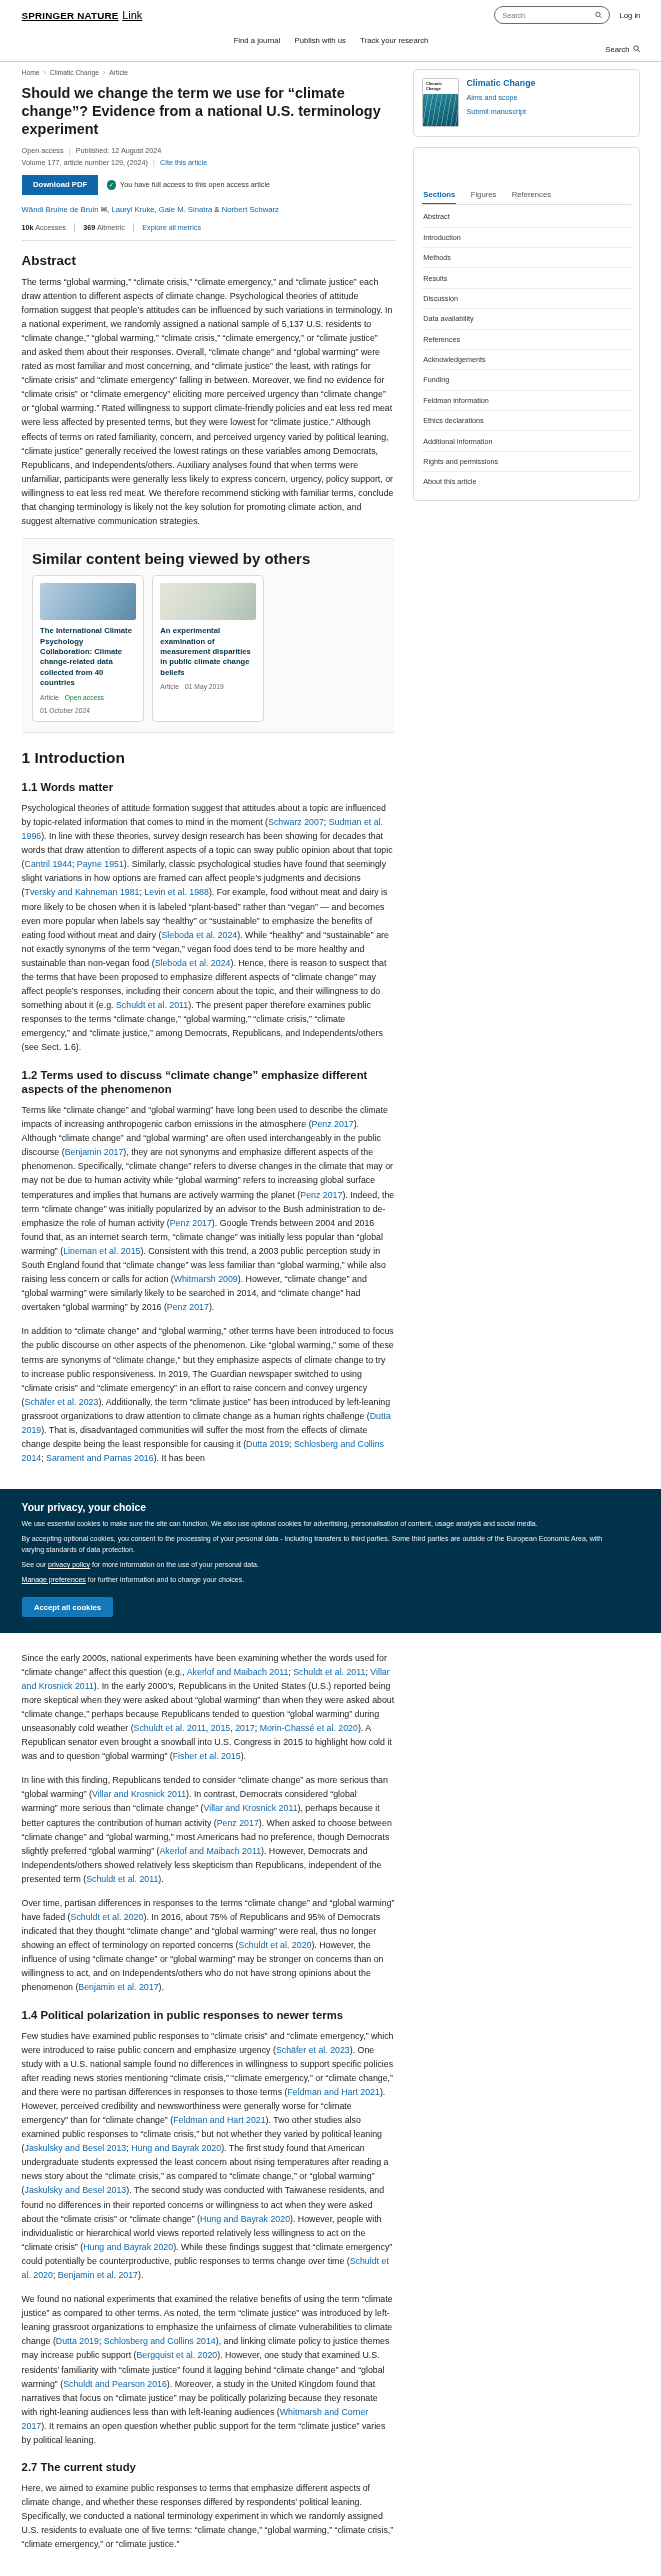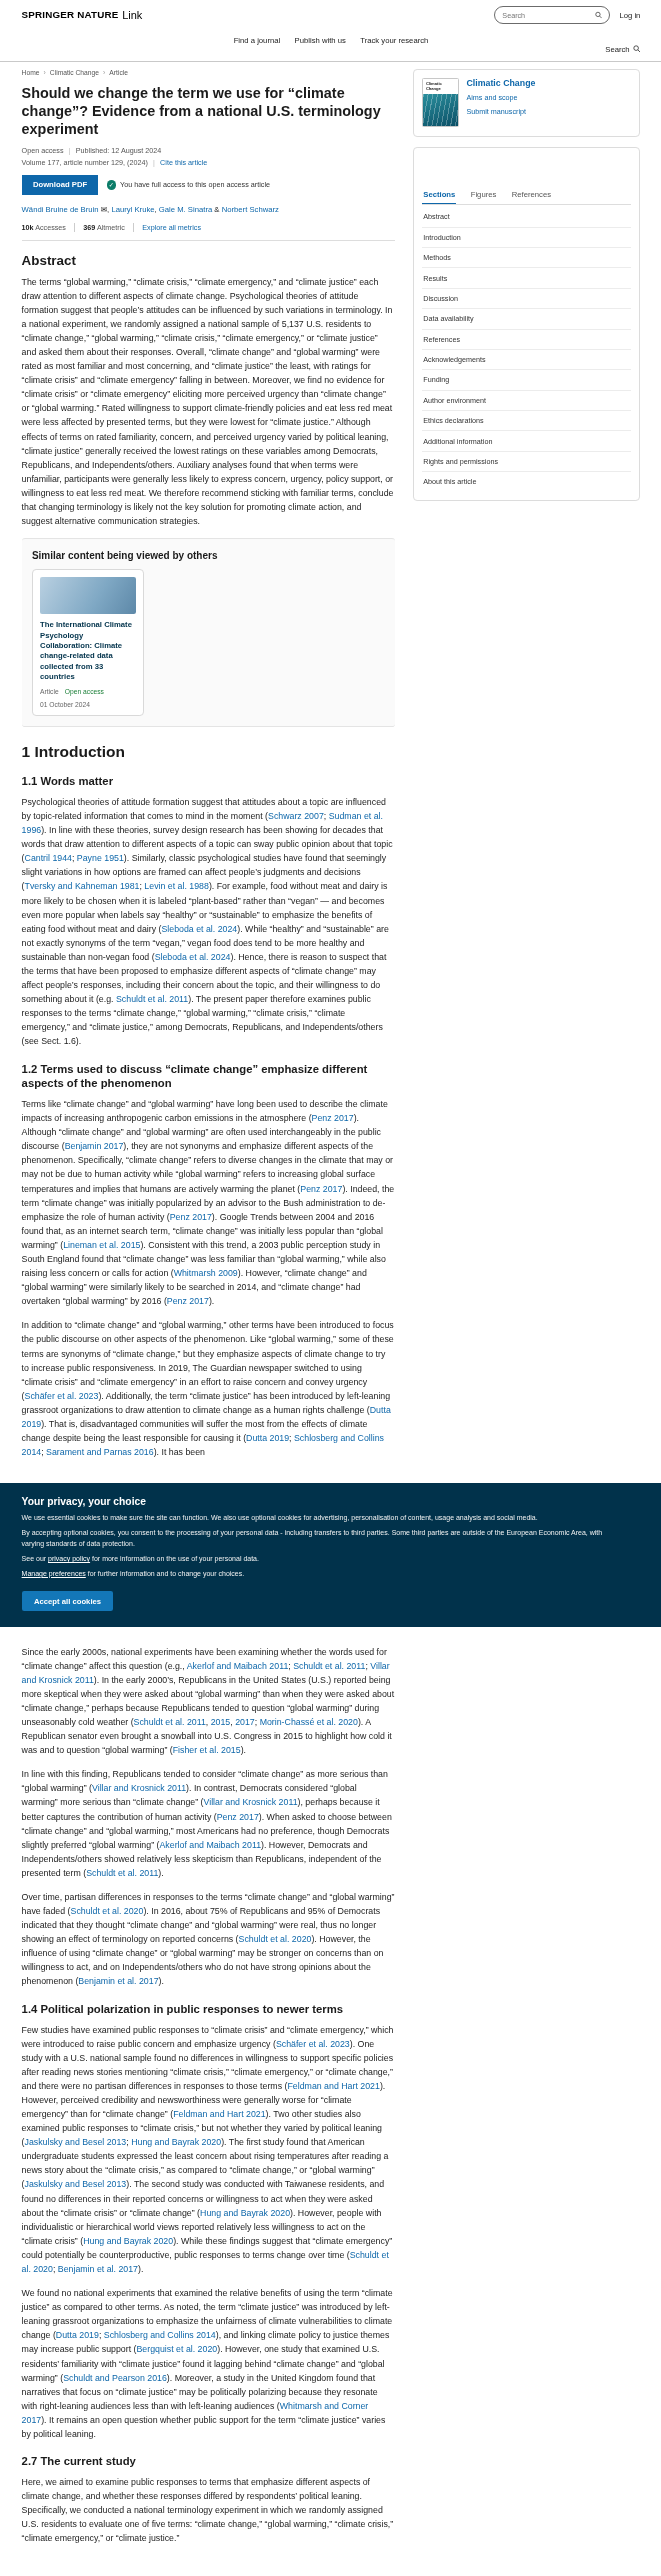--- a/index.html
+++ b/index.html
@@ -7,21 +7,21 @@
   body {
     height:3091px; overflow:hidden;
     font-family:"Liberation Sans", sans-serif;
     color:#222222;
   }
   a { color:#0e67aa; text-decoration:none; cursor:pointer; }
   .cite { color:#0e67aa; }
 
   
   .top-row { display:flex; align-items:center; padding:6.2px 21.6px; gap:9.3px; }
-  .logo { display:flex; align-items:flex-start; gap:3.6px; color:#000; }
+  .logo { display:flex; align-items:center; gap:3.6px; color:#000;text-decoration:underline; }
   .logo-main { font-weight:bold; font-size:9.8px; letter-spacing:0.2px; }
   .logo-link { font-size:11px; }
   .top-spacer { flex:1; }
   .search-pill { display:flex; align-items:center; gap:4.1px; border:0.5px solid #6b6b6b; border-radius:10.3px; padding:3.6px 7.2px; width:116px; }
   .search-pill input { border:none; outline:none; width:100%; font-size:7.2px; font-family:"Liberation Sans",sans-serif; color:#333; background:transparent; }
   .login { color:#222; font-size:7.7px; }
   .nav-row { display:flex; align-items:center; padding:5.2px 21.6px 7.2px 21.6px; border-bottom:0.5px solid #c9c9c9;flex-direction:column; }
   .nav-links { display:flex; gap:14.4px; }
   .nav-links a { color:#222; font-size:7.7px; }
   .nav-right { margin-left:auto; display:flex; align-items:center; gap:3.6px; }
@@ -52,21 +52,21 @@
   .metrics-link { padding-left:8.2px; border-left:0.5px solid #ccc; }
 
   
   .body-p { font-size:8.8px; line-height:1.6; margin-bottom:10.3px; color:#222; }
   h2.section-h { font-size:13.4px; font-weight:bold; margin:3.1px 0 7.2px 0; color:#1b1b1b; }
   h2.intro-h { font-size:15.5px; margin:15.5px 0 5.2px 0; }
   h3.sub-h { font-size:11.3px; font-weight:bold; line-height:1.3; margin:13.4px 0 6.2px 0; color:#1b1b1b; }
 
   
   .similar { background:#fafafa; border-top:0.5px solid #e4e4e4; border-bottom:0.5px solid #e4e4e4; padding:10.3px; margin:5.2px 0 4.1px 0; border-radius:3.1px; }
-  .similar h2 { font-size:10px; font-weight:bold; margin-bottom:8.2px; color:#1b1b1b; }
+  .similar h2 { font-size:15px; font-weight:bold; margin-bottom:8.2px; color:#1b1b1b; }
   .cards { display:grid; grid-template-columns:1fr 1fr 1fr; gap:8.2px; }
   .card { background:#fff; border:0.5px solid #d9d9d9; border-radius:4.1px; padding:7.2px; cursor:pointer; }
   .thumb { height:37px; border-radius:2.1px; margin-bottom:6.2px; }
   .thumb-0 { background:linear-gradient(120deg,#b9d0e1,#7fa8c4 60%,#5d88a8); }
   .thumb-1 { background:linear-gradient(120deg,#e9e4da,#cdd8cb 55%,#aebfb3); }
   .thumb-2 { background:linear-gradient(120deg,#f0dac9,#bcd3e2 55%,#8fb7d1); }
   .card-title { font-size:7.7px; font-weight:bold; line-height:1.35; color:#01324b; margin-bottom:5.2px; }
   .card-meta { display:flex; gap:6.2px; font-size:6.7px; color:#666; flex-wrap:wrap; }
   .card-meta span:empty { display:none; }
   .card-meta .oa { color:#1a7f37; }
@@ -179,25 +179,34 @@
     <section>
       <h2 class="section-h">Abstract</h2>
       <p class="body-p">The terms “global warming,” “climate crisis,” “climate emergency,” and “climate justice” each draw attention to different aspects of climate change. Psychological theories of attitude formation suggest that people’s attitudes can be influenced by such variations in terminology. In a national experiment, we randomly assigned a national sample of 5,137 U.S. residents to “climate change,” “global warming,” “climate crisis,” “climate emergency,” or “climate justice” and asked them about their responses. Overall, “climate change” and “global warming” were rated as most familiar and most concerning, and “climate justice” the least, with ratings for “climate crisis” and “climate emergency” falling in between. Moreover, we find no evidence for “climate crisis” or “climate emergency” eliciting more perceived urgency than “climate change” or “global warming.” Rated willingness to support climate-friendly policies and eat less red meat were less affected by presented terms, but they were lowest for “climate justice.” Although effects of terms on rated familiarity, concern, and perceived urgency varied by political leaning, “climate justice” generally received the lowest ratings on these variables among Democrats, Republicans, and Independents/others. Auxiliary analyses found that when terms were unfamiliar, participants were generally less likely to express concern, urgency, policy support, or willingness to eat less red meat. We therefore recommend sticking with familiar terms, conclude that changing terminology is likely not the key solution for promoting climate action, and suggest alternative communication strategies.</p>
     </section>
 
     <section class="similar">
       <h2>Similar content being viewed by others</h2>
       <div class="cards">
         <article class="card">
           <div class="thumb thumb-0"></div>
-          <h3 class="card-title">The International Climate Psychology Collaboration: Climate change-related data collected from 33 countries</h3>
+          <h3 class="card-title">The International Climate Psychology Collaboration: Climate change-related data collected from 40 countries</h3>
           <div class="card-meta">
             <span>Article</span>
             <span class="oa">Open access</span>
             <span>01 October 2024</span>
+          </div>
+        </article>
+        <article class="card">
+          <div class="thumb thumb-1"></div>
+          <h3 class="card-title">An experimental examination of measurement disparities in public climate change beliefs</h3>
+          <div class="card-meta">
+            <span>Article</span>
+
+            <span>01 May 2019</span>
           </div>
         </article>
       </div>
     </section>
 
     <section>
       <h2 class="section-h intro-h">1 Introduction</h2>
 
       <h3 class="sub-h">1.1 Words matter</h3>
       <p class="body-p">Psychological theories of attitude formation suggest that attitudes about a topic are influenced by topic-related information that comes to mind in the moment (<a class="cite">Schwarz 2007</a>; <a class="cite">Sudman et al. 1996</a>). In line with these theories, survey design research has been showing for decades that words that draw attention to different aspects of a topic can sway public opinion about that topic (<a class="cite">Cantril 1944</a>; <a class="cite">Payne 1951</a>). Similarly, classic psychological studies have found that seemingly slight variations in how options are framed can affect people’s judgments and decisions (<a class="cite">Tversky and Kahneman 1981</a>; <a class="cite">Levin et al. 1988</a>). For example, food without meat and dairy is more likely to be chosen when it is labeled “plant-based” rather than “vegan” — and becomes even more popular when labels say “healthy” or “sustainable” to emphasize the benefits of eating food without meat and dairy (<a class="cite">Sleboda et al. 2024</a>). While “healthy” and “sustainable” are not exactly synonyms of the term “vegan,” vegan food does tend to be more healthy and sustainable than non-vegan food (<a class="cite">Sleboda et al. 2024</a>). Hence, there is reason to suspect that the terms that have been proposed to emphasize different aspects of “climate change” may affect people’s responses, including their concern about the topic, and their willingness to do something about it (e.g. <a class="cite">Schuldt et al. 2011</a>). The present paper therefore examines public responses to the terms “climate change,” “global warming,” “climate crisis,” “climate emergency,” and “climate justice,” among Democrats, Republicans, and Independents/others (see Sect. 1.6).</p>
@@ -232,21 +241,21 @@
       <div class="toc-list">
         <a>Abstract</a>
         <a>Introduction</a>
         <a>Methods</a>
         <a>Results</a>
         <a>Discussion</a>
         <a>Data availability</a>
         <a>References</a>
         <a>Acknowledgements</a>
         <a>Funding</a>
-        <a>Author environment</a>
+        <a>Feldman information</a>
         <a>Ethics declarations</a>
         <a>Additional information</a>
         <a>Rights and permissions</a>
         <a>About this article</a>
       </div>
     </div>
   </aside>
 </div>
 
 <section class="cookie-banner">

